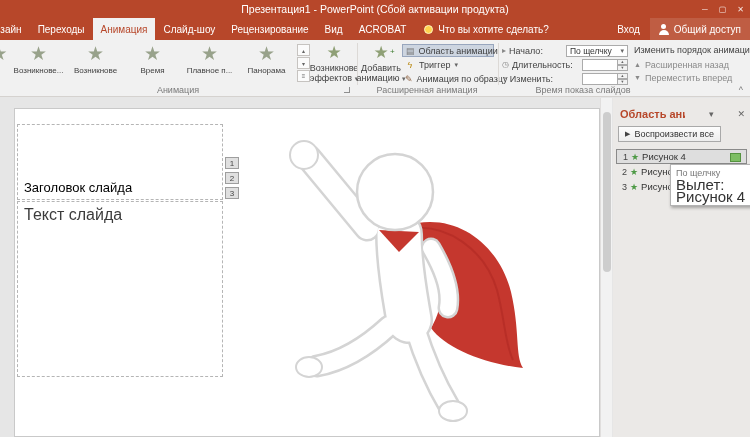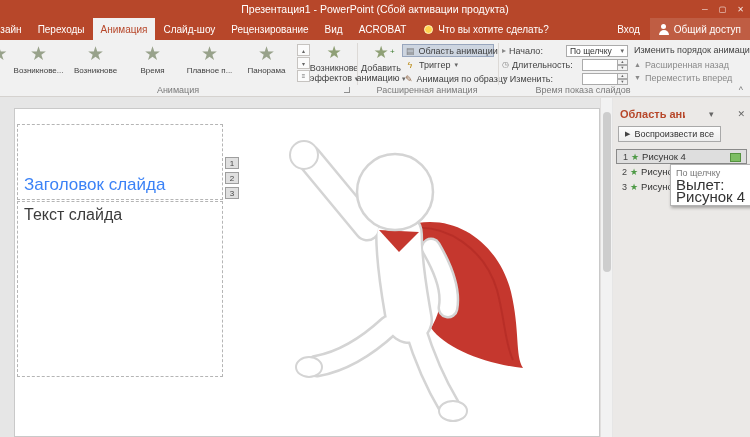--- a/index.html
+++ b/index.html
@@ -80,21 +80,21 @@
   .reorder-btn { display:flex; align-items:center; gap:4px; height:13px; font-size:9px; color:#8a8a8a; white-space:nowrap; }
   .reorder-btn .arr { font-size:7px; color:#8a8a8a; }
   .collapse { position:absolute; right:7px; bottom:1px; font-size:9px; color:#777; line-height:9px; }
 
   
   .workspace { position:absolute; top:98px; left:0; right:0; bottom:0; background:#e6e6e6; }
   .slide { position:absolute; left:14px; top:10px; width:586px; height:329px; background:#fff;
            border:1px solid #c9c9c9; }
   .ph { position:absolute; border:1px dashed #b5b5b5; padding:4px 6px; }
   .ph-title { left:2px; top:15px; width:206px; height:76px; display:flex; align-items:flex-end;
-              font-size:17px; color:#3b82f6; }
+              font-size:13px; color:#000000; }
   .ph-body { left:2px; top:92px; width:206px; height:176px; font-size:16px; color:#3c3c3c; }
 
   .badges { position:absolute; left:210px; top:48px; }
   .badge { width:14px; height:12px; margin-bottom:3px; background:#e0e0e0; border:1px solid #9e9e9e;
            font-size:8px; color:#444; display:flex; align-items:center; justify-content:center; }
 
   .figure { position:absolute; left:232px; top:25px; width:310px; height:304px; }
 
   .vscroll { position:absolute; left:600px; top:0; width:12px; bottom:0; background:#f2f2f2;
              border-left:1px solid #e0dedd; }

